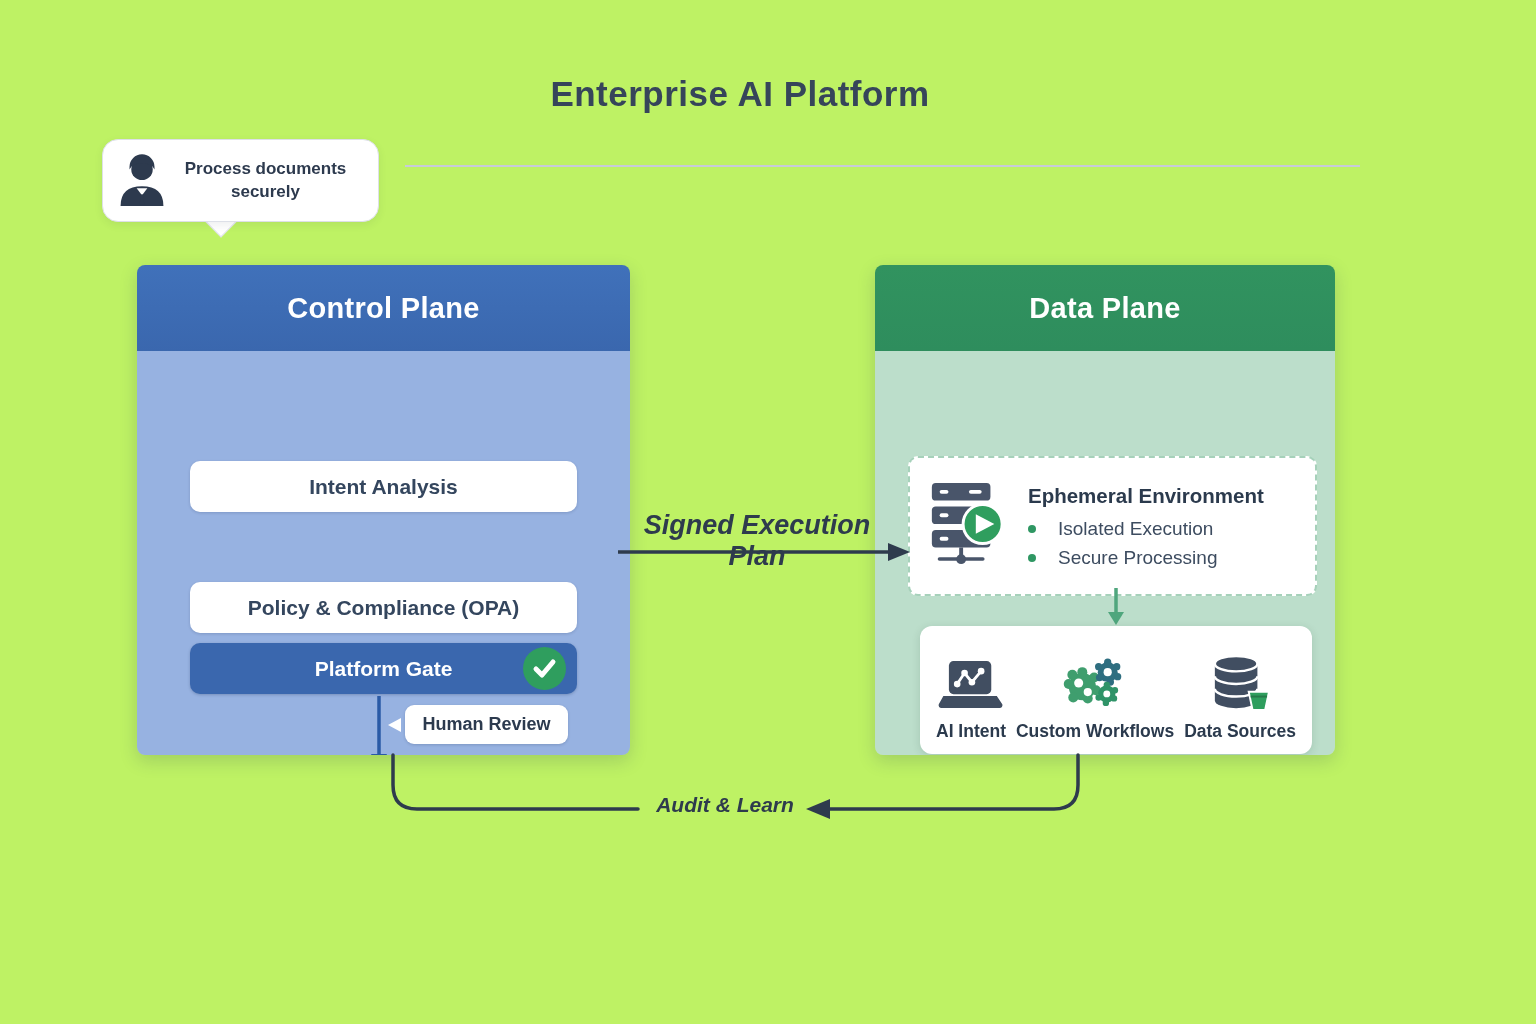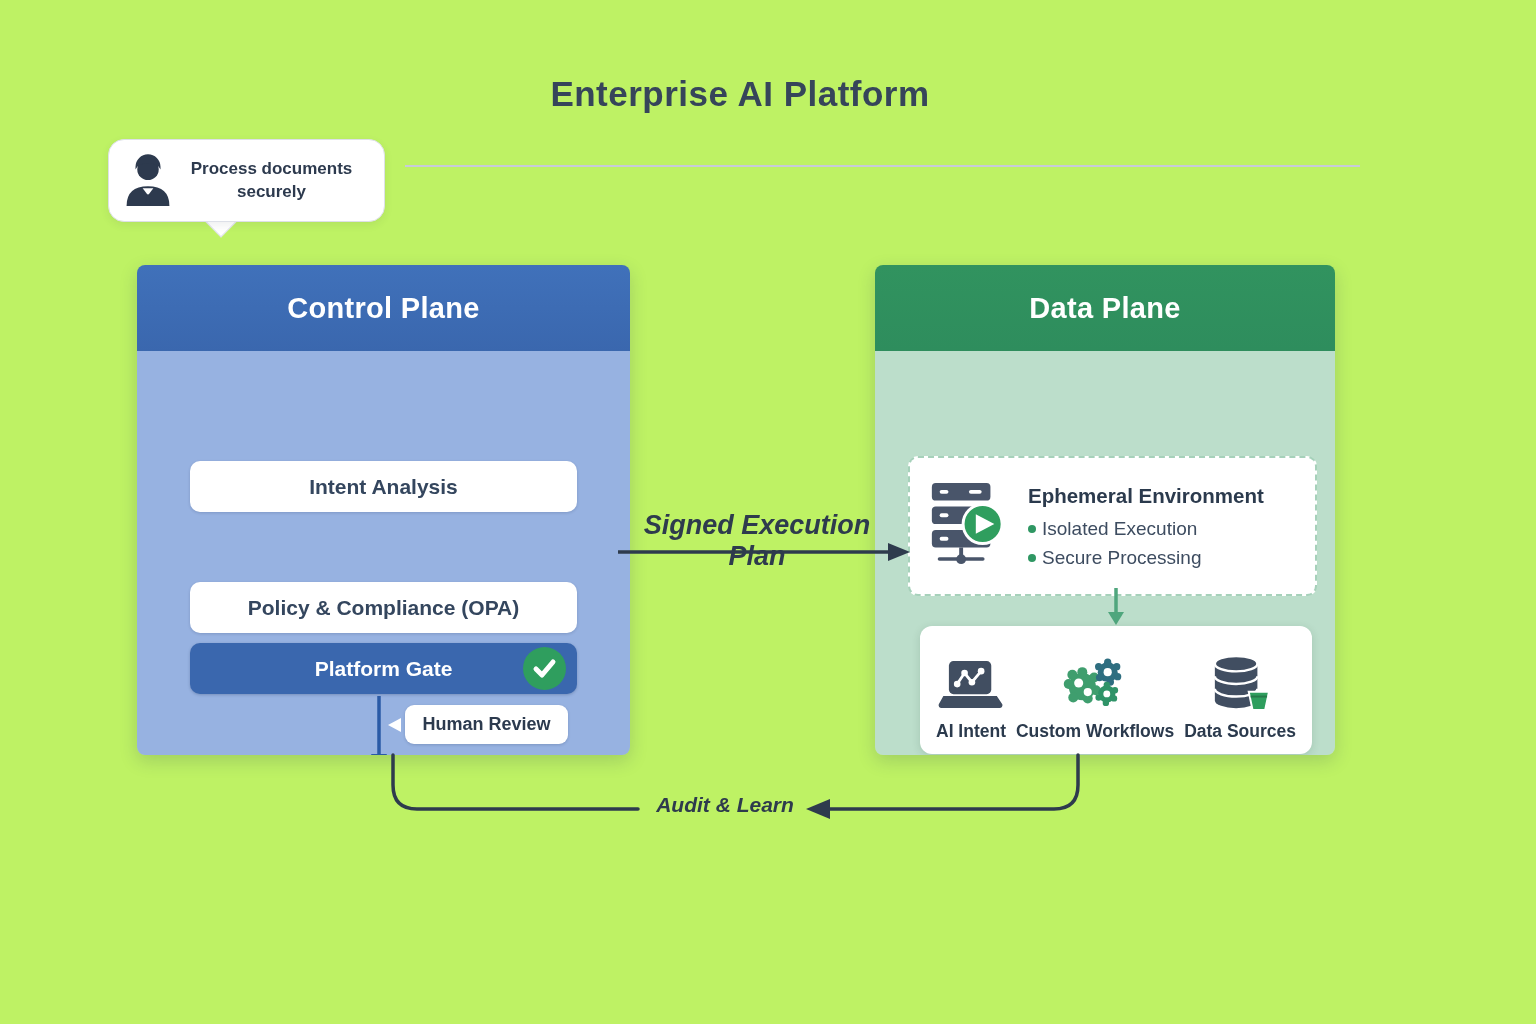--- a/index.html
+++ b/index.html
@@ -5,21 +5,21 @@
   html,body{margin:0;padding:0;background:#fff;}
   *{box-sizing:border-box;font-family:"Liberation Sans","DejaVu Sans",sans-serif;}
   #canvas{position:relative;width:1536px;height:1024px;background:#bef264;overflow:hidden;}
 
   
   .page-title{position:absolute;top:74px;left:0;width:1480px;text-align:center;
     font-size:35px;font-weight:700;color:#36455a;letter-spacing:.5px;}
   .header-rule{position:absolute;top:165px;left:405px;width:955px;height:2px;background:#c7cbd9;}
 
   
-  .bubble{position:absolute;left:108px;top:139px;width:277px;height:83px;background:#fff;
+  .bubble{position:absolute;left:102px;top:139px;width:277px;height:83px;background:#fff;
     border:1.5px solid #dde0e8;border-radius:16px;box-shadow:0 3px 8px rgba(40,50,70,.08);
     display:flex;align-items:center;padding:0 14px;z-index:3;}
   .bubble-tail{position:absolute;left:208px;top:206px;width:26px;height:26px;background:#fff;
     border-right:1.5px solid #dde0e8;border-bottom:1.5px solid #dde0e8;transform:rotate(45deg);z-index:2;}
   .bubble-text{flex:1;text-align:center;font-size:17px;font-weight:600;color:#2d3a4e;line-height:1.35;padding:0 6px;}
 
   
   .panel{position:absolute;top:265px;height:490px;border-radius:8px;overflow:hidden;
     box-shadow:0 6px 18px rgba(30,50,90,.18);}
   .panel-header{height:86px;display:flex;align-items:center;justify-content:center;
@@ -47,21 +47,21 @@
   .human-review{position:absolute;left:268px;top:354px;width:163px;height:39px;background:#fff;border-radius:9px;
     display:flex;align-items:center;justify-content:center;font-size:18px;font-weight:700;color:#2c3a4e;
     box-shadow:0 1px 3px rgba(20,40,80,.2);}
   .hr-nub{position:absolute;left:251px;top:367px;width:0;height:0;
     border-top:7px solid transparent;border-bottom:7px solid transparent;border-right:13px solid #fff;}
 
   
   .ephemeral-box{position:absolute;left:33px;top:105px;width:409px;height:140px;background:#fff;
     border:2px dashed #a6d1ba;border-radius:10px;display:flex;align-items:center;padding:10px 12px 10px 16px;gap:20px;}
   .eph-text .eph-title{font-size:20.5px;font-weight:700;color:#2b3a4d;margin-bottom:10px;}
-  .eph-bullet{display:flex;align-items:center;gap:6px;font-size:19px;color:#3d4c60;margin-top:7px;}
+  .eph-bullet{display:flex;align-items:center;gap:22px;font-size:19px;color:#3d4c60;margin-top:7px;}
   .eph-dot{width:8px;height:8px;border-radius:50%;background:#2f9763;flex:0 0 auto;}
 
   .resources-box{position:absolute;left:45px;top:275px;width:392px;height:128px;background:#fff;border-radius:12px;
     box-shadow:0 2px 8px rgba(30,60,40,.15);display:flex;justify-content:space-between;align-items:flex-end;
     padding:14px 16px 12px;}
   .resource{display:flex;flex-direction:column;align-items:center;gap:9px;}
   .resource-label{font-size:17.5px;font-weight:600;color:#2b3a4d;white-space:nowrap;}
   .resource-label.italic{}
 
   

